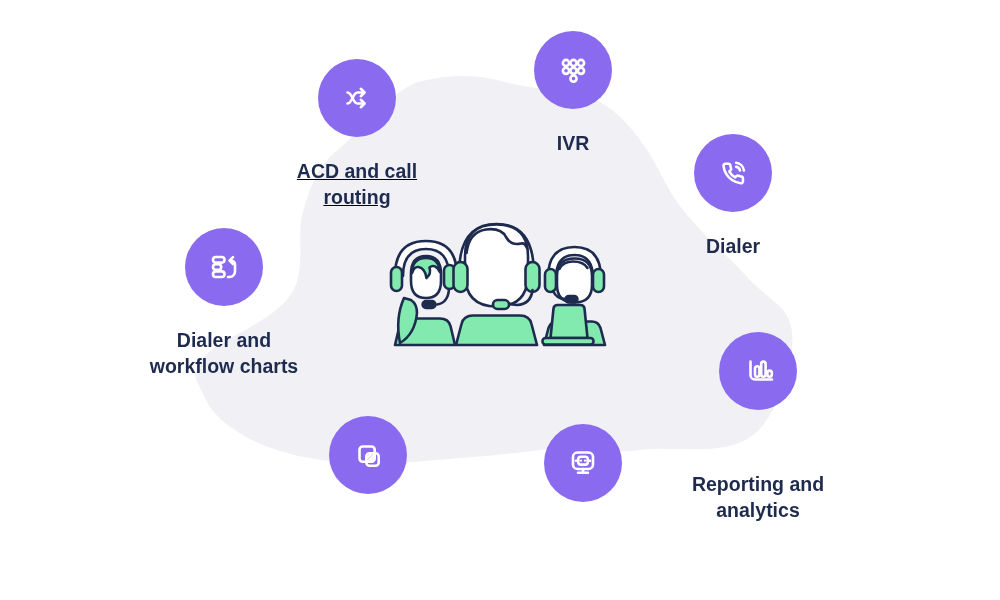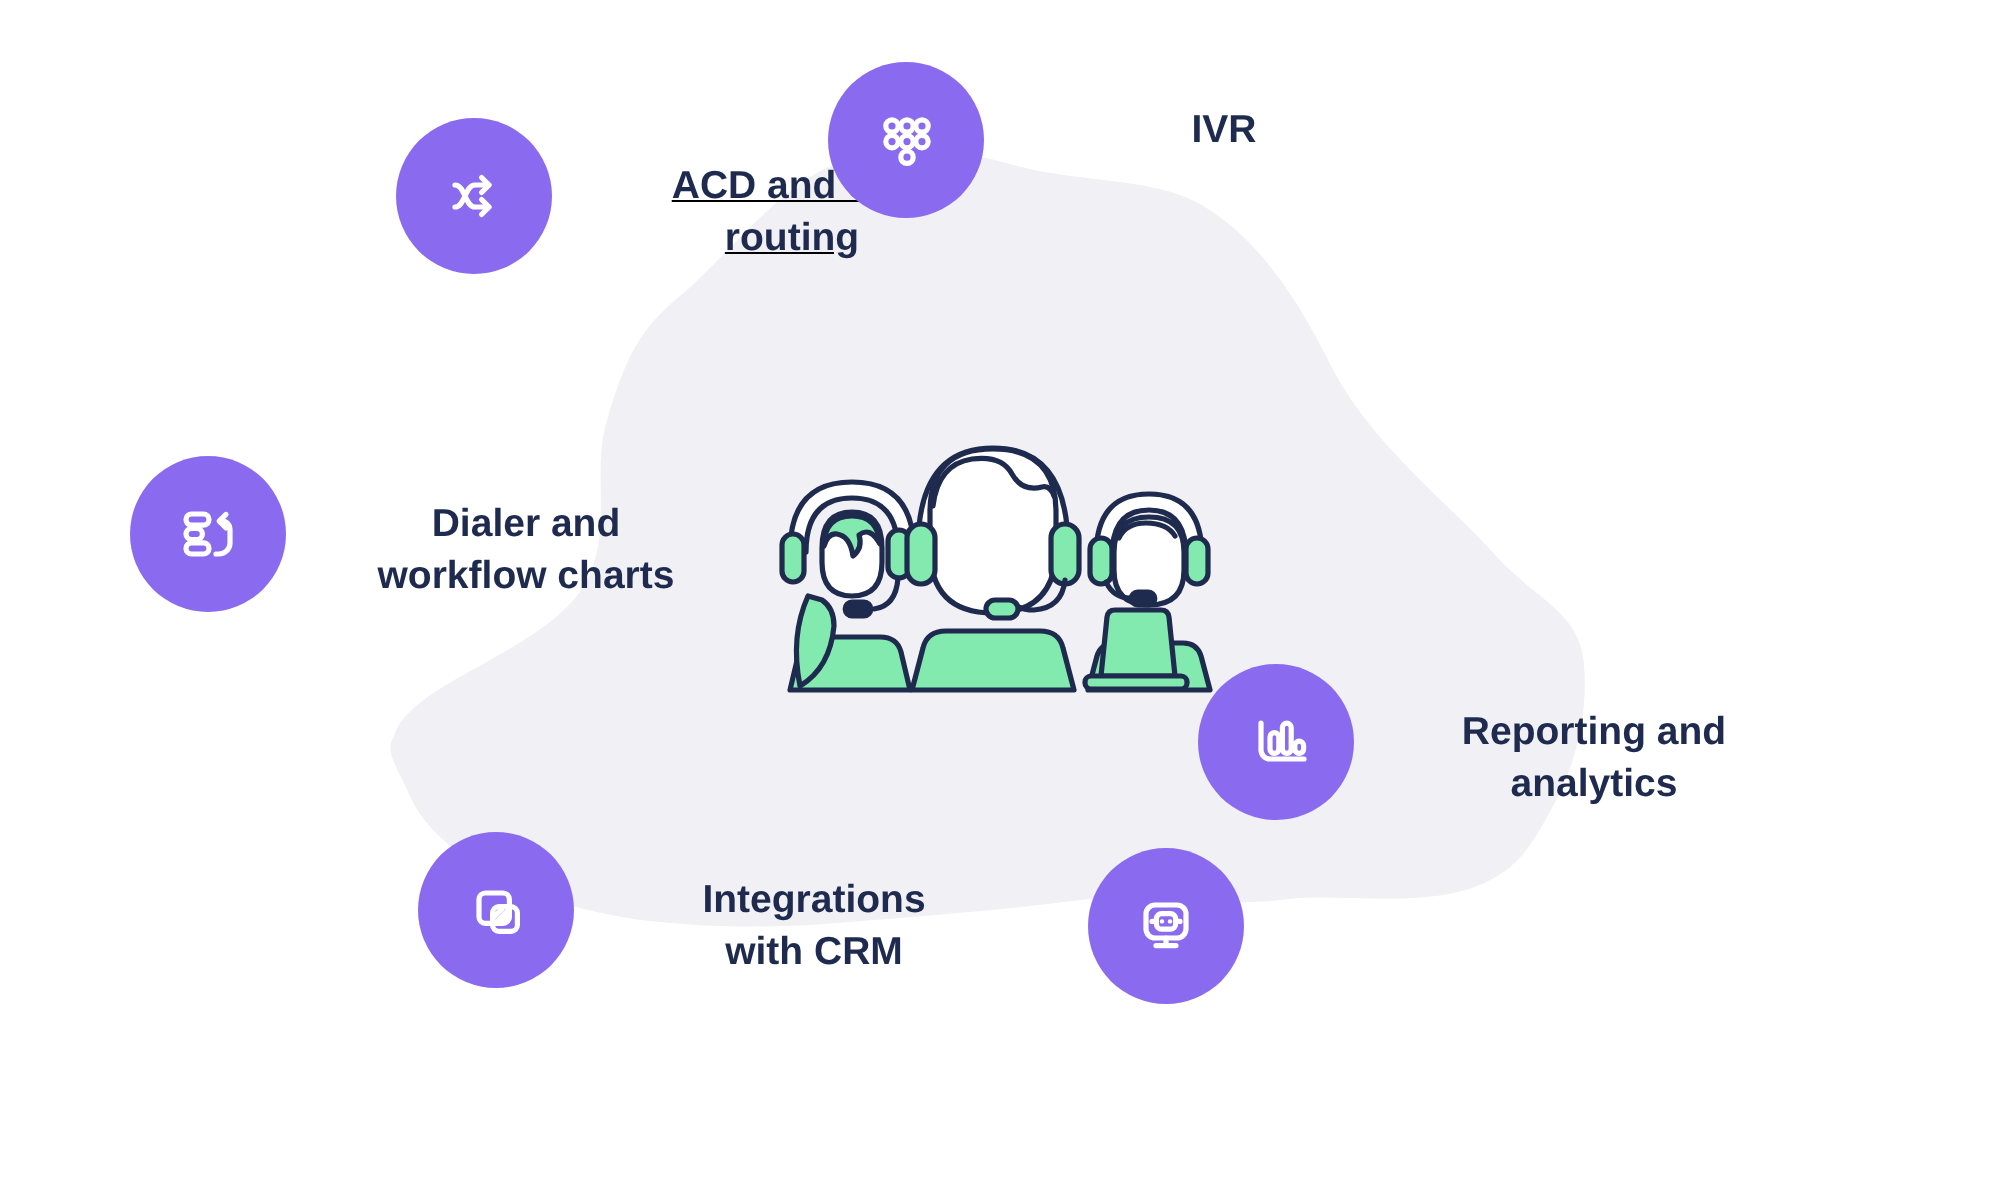--- a/index.html
+++ b/index.html
@@ -6,21 +6,21 @@
     --purple:#8a6bf0; --blob:#f0f0f5; --navy:#1e2b4e; --green:#82e9af; --white:#ffffff;
   }
   *{margin:0;padding:0;box-sizing:border-box;}
   html,body{background:#fff;}
   .canvas{
     position:relative;width:1000px;height:600px;background:#fff;overflow:hidden;
     font-family:"Liberation Sans",sans-serif;
   }
   .blob-svg{position:absolute;left:0;top:0;width:1000px;height:600px;}
   .blob{fill:var(--blob);}
-  .node{position:absolute;display:flex;flex-direction:row;transform:translateX(-50%);}
+  .node{position:absolute;display:flex;flex-direction:column;align-items:center;transform:translateX(-50%);}
   .circle{
     width:78px;height:78px;border-radius:50%;background:var(--purple);
     display:flex;align-items:center;justify-content:center;flex:0 0 auto;
   }
   .circle svg{width:40px;height:40px;}
   .ic{fill:none;stroke:var(--white);stroke-width:2.6;stroke-linecap:round;stroke-linejoin:round;}
   .label{
     margin-top:21px;font-size:19.5px;line-height:26px;font-weight:700;
     color:var(--navy);text-align:center;white-space:pre-line;width:240px;
   }
@@ -81,38 +81,50 @@
           <circle cx="13" cy="20.8" r="3.1"></circle>
             <circle cx="20.5" cy="20.8" r="3.1"></circle>
             <circle cx="28" cy="20.8" r="3.1"></circle>
           <circle cx="20.5" cy="28.6" r="3.1"></circle>
         </g>
       </svg>
     </div>
     <div class="label">IVR</div>
   </div>
 
+  <div class="node" style="left:733px;top:134px;">
+    <div class="circle">
+      <svg viewBox="0 0 40 40">
+        <g transform="translate(8.4,8.8) scale(0.98)">
+          <path class="ic" stroke-width="2.55" d="M22 16.92v3a2 2 0 0 1-2.18 2 19.79 19.79 0 0 1-8.63-3.07 19.5 19.5 0 0 1-6-6A19.79 19.79 0 0 1 2.12 4.18 2 2 0 0 1 4.11 2h3a2 2 0 0 1 2 1.72c.12.96.36 1.9.7 2.81a2 2 0 0 1-.45 2.11L8.09 9.91a16 16 0 0 0 6 6l1.27-1.27a2 2 0 0 1 2.11-.45c.91.34 1.85.58 2.81.7A2 2 0 0 1 22 16.92z"></path>
+          <path class="ic" stroke-width="2.55" d="M15.05 5A5 5 0 0 1 19 8.95"></path>
+          <path class="ic" stroke-width="2.55" d="M15.05 1A9 9 0 0 1 23 8.94"></path>
+        </g>
+      </svg>
+    </div>
+    <div class="label">Dialer</div>
+  </div>
 
   <div class="node" style="left:224px;top:228px;">
     <div class="circle">
       <svg viewBox="0 0 40 40">
         <g class="ic" stroke-width="2.3">
           <rect x="9" y="10" width="11.5" height="5.6" rx="2.8"></rect>
           <rect x="9" y="17.2" width="8.2" height="5.6" rx="2.8"></rect>
           <rect x="9" y="24.4" width="11.5" height="5.6" rx="2.8"></rect>
           <path d="M24 30 L25.5 30 A5.5 5.5 0 0 0 31 24.5 L31 17.5 A4 4 0 0 0 27 13.5 L26.2 13.5"></path>
           <path d="M29 10.2 L25.6 13.6 L29 17"></path>
         </g>
       </svg>
     </div>
     <div class="label">Dialer and
 workflow charts</div>
   </div>
 
-  <div class="node" style="left:758px;top:332px;">
+  <div class="node" style="left:758px;top:332px;gap:40px;">
     <div class="circle">
       <svg viewBox="0 0 40 40">
         <g class="ic" stroke-width="2.2">
           <path d="M12.5 10.5 L12.5 24 A4.5 4.5 0 0 0 17 28.5 L34 28.5"></path>
           <rect x="17" y="15.3" width="4.4" height="10.4" rx="2.2"></rect>
           <rect x="23.2" y="10.6" width="4.4" height="15.1" rx="2.2"></rect>
           <rect x="29.4" y="19.6" width="4.4" height="6.1" rx="2.2"></rect>
         </g>
       </svg>
     </div>
@@ -127,22 +139,20 @@
           <rect x="11.5" y="11.5" width="15.2" height="15.2" rx="3.2"></rect>
           <rect x="18.3" y="18.3" width="12.4" height="12.4" rx="3.2"></rect>
         </g>
         <g class="ic" stroke-width="1.7">
           <path d="M19.2 23.2 L23.2 19.2"></path>
           <path d="M19.9 26.3 L26.3 19.9"></path>
           <path d="M23.1 26.4 L26.4 23.1"></path>
         </g>
       </svg>
     </div>
-    <div class="label">Integrations
-with CRM</div>
   </div>
 
   <div class="node" style="left:583px;top:424px;">
     <div class="circle">
       <svg viewBox="0 0 40 40">
         <rect class="ic" stroke-width="2.2" x="10" y="9.5" width="20" height="16.5" rx="4.5"></rect>
         <rect class="ic" stroke-width="1.9" x="15.2" y="13.8" width="9.6" height="7.8" rx="2.6"></rect>
         <circle cx="18" cy="17.7" r="1.1" fill="#ffffff" stroke="none"></circle>
         <circle cx="22" cy="17.7" r="1.1" fill="#ffffff" stroke="none"></circle>
         <path class="ic" stroke-width="1.9" d="M13 17.7 L15.2 17.7 M24.8 17.7 L27 17.7"></path>

